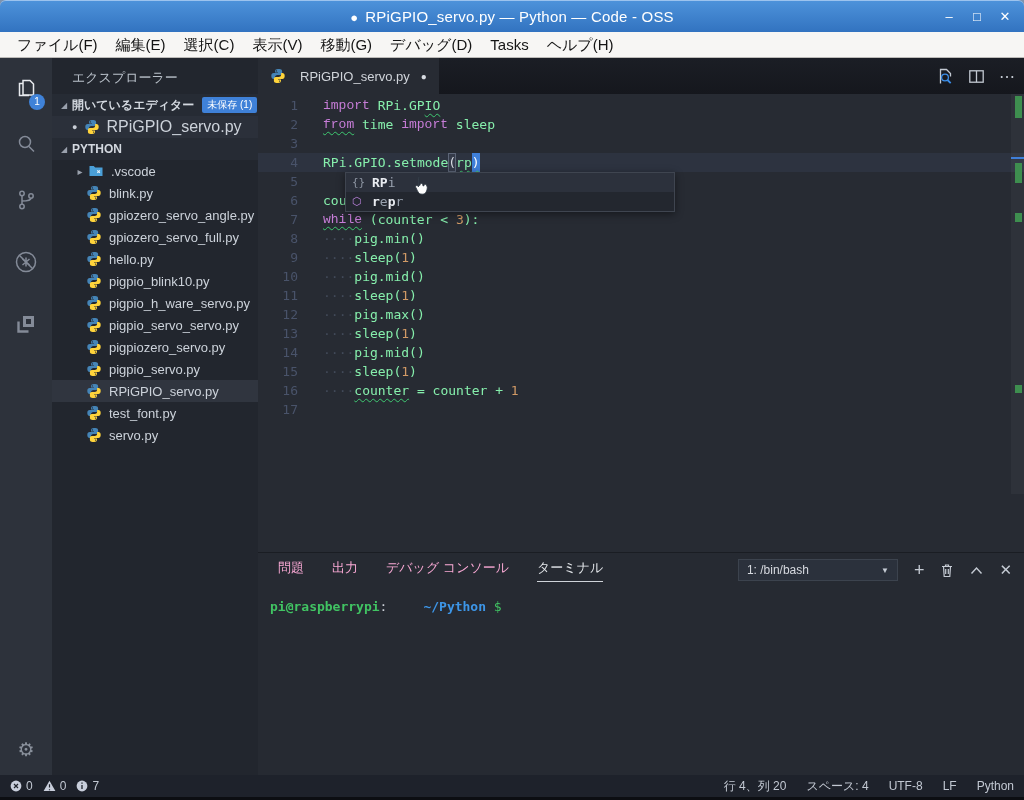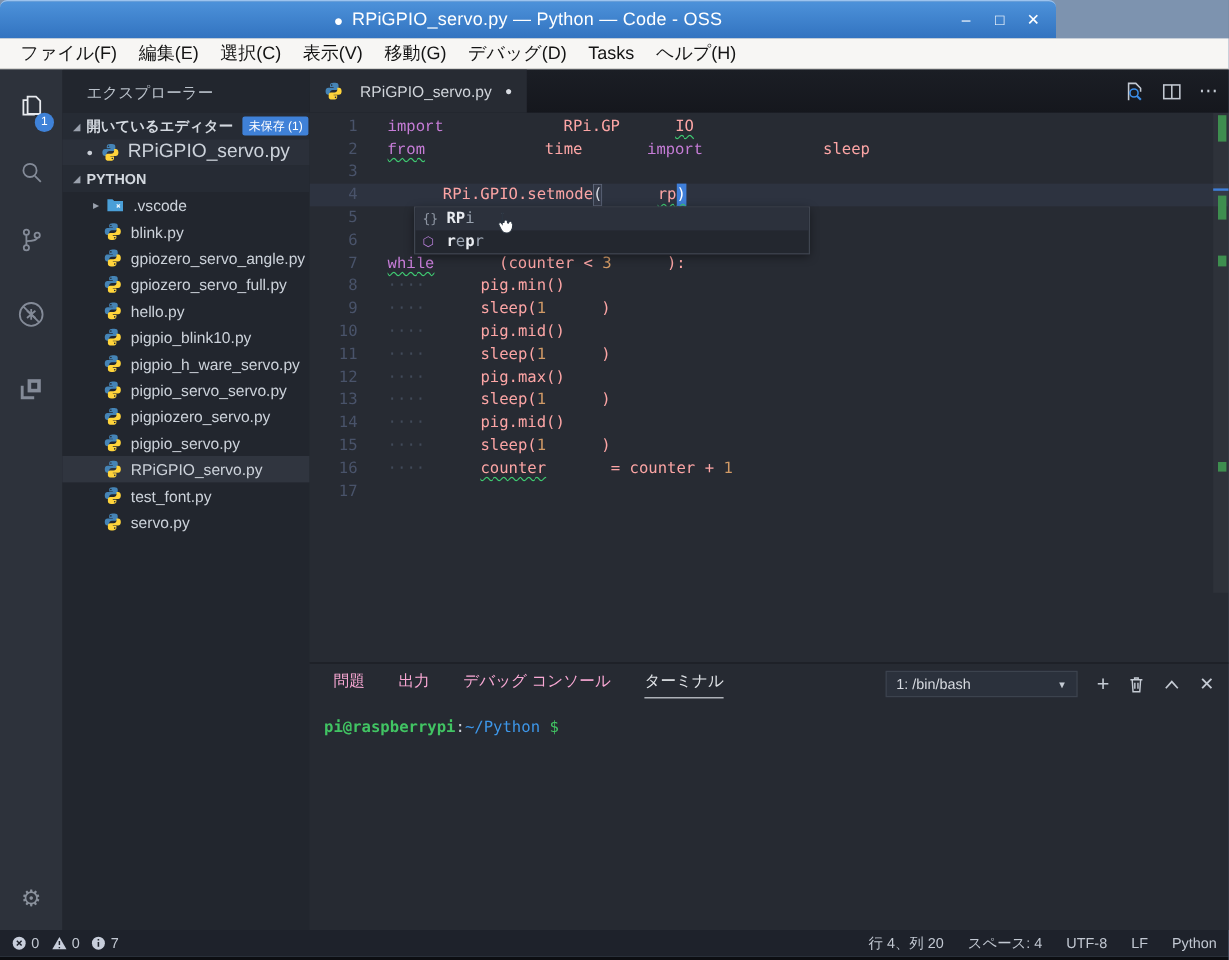--- a/index.html
+++ b/index.html
@@ -1,21 +1,21 @@
 <!DOCTYPE html>
 <html><head>
 <meta charset="utf-8">
 <style>
   * { margin:0; padding:0; box-sizing:border-box; }
   html,body { width:1024px; height:800px; overflow:hidden; background:#7d93af; }
   body { font-family:"Liberation Sans", sans-serif; position:relative; }
   .window { position:absolute; inset:0; }
 
   
-  .titlebar { position:absolute; left:0; top:0; width:880px; height:32px;
+  .titlebar { position:absolute; left:0; top:0; width:1024px; height:32px;
     background:linear-gradient(#4d92da,#3273c0); border-top:1px solid #9cc3ee;
     border-radius:6px 6px 0 0; color:#fff; display:flex; align-items:center; }
   .title-center { position:absolute; left:0; right:0; text-align:center; font-size:15px; letter-spacing:.2px; }
   .title-dirty { font-size:13px; margin-right:7px; vertical-align:middle; }
   .win-controls { position:absolute; right:10px; top:0; height:32px; display:flex; gap:10px; align-items:center; }
   .win-btn { width:18px; height:18px; text-align:center; line-height:18px; font-size:13px; color:#fff; cursor:default; }
 
   
   .menubar { position:absolute; left:0; top:32px; width:1024px; height:26px; background:#f7f6f4;
     border-bottom:1px solid #bdbbb8; display:flex; align-items:center; padding-left:8px; }
@@ -56,21 +56,21 @@
   .tab-label { font-size:13px; color:#d0d4da; }
   .tab-dirty { color:#d8dce2; font-size:10px; margin-left:4px; }
   .editor-actions { position:absolute; right:8px; top:0; height:36px; display:flex; align-items:center; gap:14px; color:#c3c9d2; }
 
   .editor-body { position:absolute; left:0; top:36px; width:766px; height:458px; background:#272b33;
     font-family:"DejaVu Sans Mono", monospace; font-size:13px; overflow:hidden; }
   .code-lines { position:absolute; left:0; top:2px; right:0; }
   .code-line { height:19px; line-height:19px; display:flex; white-space:pre; position:relative; }
   .code-line.current { background:#2d3340; }
   .ln { width:40px; margin-right:25px; text-align:right; color:#49536a; flex:none; }
-  .tx { color:#fca5a5;margin-left:46px; } .kw { color:#c77dd8;font-family:Liberation Mono, monospace; } .num { color:#d19a66; } .ws { color:#414a59; }
+  .tx { color:#86efac; } .kw { color:#c77dd8;font-family:Liberation Mono, monospace; } .num { color:#d19a66; } .ws { color:#414a59; }
   .sq { text-decoration:underline wavy #3ec971; text-decoration-thickness:1px; text-underline-offset:3px; }
   .bm { color:#d6dae2; box-shadow:inset 0 0 0 1px #5d6678; background:rgba(93,102,120,.18); }
   .cur { background:#3f7fd9; color:#fff; }
 
   
   .suggest { position:absolute; left:87px; top:78px; width:330px; background:#23272f;
     border:1px solid #3f4550; box-shadow:0 2px 8px rgba(0,0,0,.45); z-index:5; }
   .suggest-row { height:19px; display:flex; align-items:center; padding-left:6px; font-family:"DejaVu Sans Mono", monospace; font-size:13px; color:#9aa3b0; }
   .suggest-row.selected { background:#2c313c; }
   .sg-icon { width:20px; flex:none; font-size:11px; color:#8d95a2; }
@@ -89,21 +89,21 @@
   .panel-tabs { height:34px; display:flex; align-items:center; padding-left:20px; gap:28px; }
   .panel-tab { font-size:13px; color:#f9a8d4; padding-bottom:4px; }
   .panel-tab.active { color:#e3e6ea; border-bottom:1px solid #cfd3d9; }
   .panel-right { margin-left:auto; display:flex; align-items:center; gap:16px; padding-right:12px; }
   .term-select { width:160px; height:22px; background:#2b313c; border:1px solid #3c434e; color:#d7dae0;
     font-size:12px; display:flex; align-items:center; padding:0 8px; }
   .term-select .arrow { margin-left:auto; font-size:8px; color:#c5cbd4; }
   .panel-ico { color:#c5cbd4; font-size:15px; display:flex; align-items:center; }
   .terminal { padding:12px 0 0 12px; font-family:"DejaVu Sans Mono", monospace; font-size:13px; }
   .t-user { color:#41c463; font-weight:bold; } .t-sep { color:#ccd1d9; }
-  .t-path { color:#3d96e8; font-weight:normal; } .t-dollar { color:#41c463; }
+  .t-path { color:#3d96e8; font-weight:bold;margin-left:36px; } .t-dollar { color:#41c463; }
 
   
   .statusbar { position:absolute; left:0; top:775px; width:1024px; height:22px; background:#1e222b;
     color:#c2c8d2; font-size:12px; display:flex; align-items:center; padding:0 10px; }
   .sb-left { display:flex; align-items:center; gap:4px; }
   .sb-left .cnt { margin-right:6px; }
   .sb-right { margin-left:auto; display:flex; align-items:center; gap:20px; }
   .bottom-strip { position:absolute; left:0; top:797px; width:1024px; height:3px; background:#0c0e12; }
 
   svg { display:block; }

